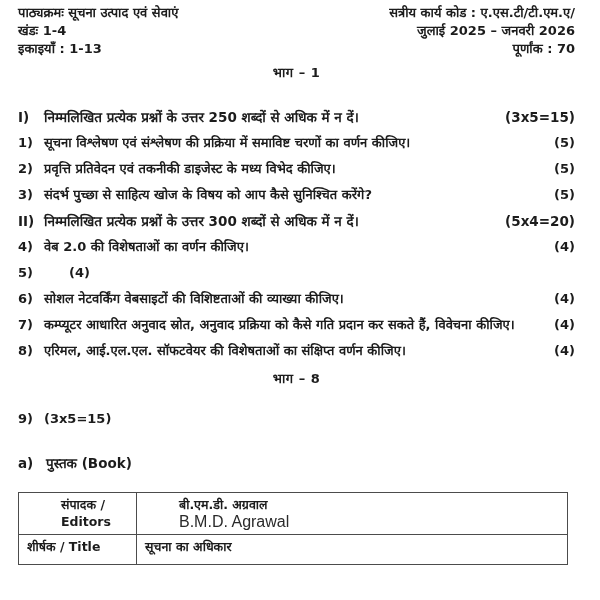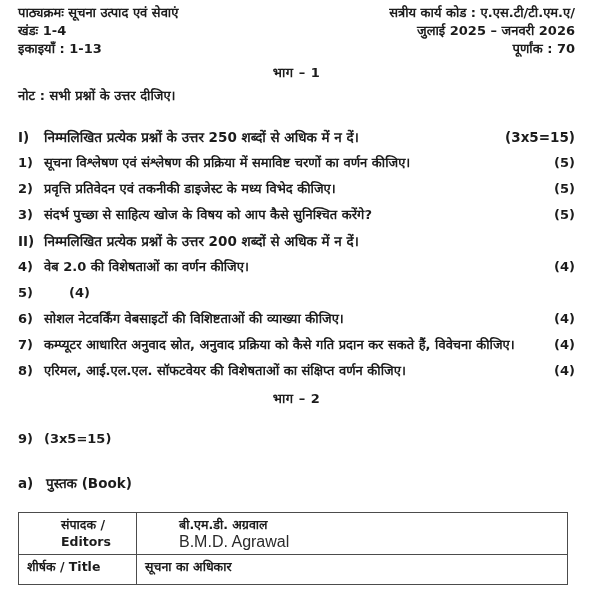--- a/index.html
+++ b/index.html
@@ -69,21 +69,20 @@
       <span class="left">खंडः 1-4</span>
       <span class="right">जुलाई 2025 – जनवरी 2026</span>
     </div>
     <div class="header-row">
       <span class="left">इकाइयाँ : 1-13</span>
       <span class="right">पूर्णांक : 70</span>
     </div>
   </div>
 
   <div class="part-title">भाग – 1</div>
-  <div class="note">नोट : सभी प्रश्नों के उत्तर दीजिए।</div>
 
   <div class="q-block">
 
     <div class="q-row section-row">
       <span class="q-num">I)</span>
       <span class="q-text">निम्मलिखित प्रत्येक प्रश्नों के उत्तर 250 शब्दों से अधिक में न दें।</span>
       <span class="q-marks">(3x5=15)</span>
     </div>
 
     <div class="q-row">
@@ -99,21 +98,22 @@
     </div>
 
     <div class="q-row">
       <span class="q-num">3)</span>
       <span class="q-text">संदर्भ पुच्छा से साहित्य खोज के विषय को आप कैसे सुनिश्चित करेंगे?</span>
       <span class="q-marks">(5)</span>
     </div>
 
     <div class="q-row section-row">
       <span class="q-num">II)</span>
-      <span class="q-text">निम्मलिखित प्रत्येक प्रश्नों के उत्तर 200 शब्दों से अधिक में न दें।</span>
+      <span class="q-text">निम्मलिखित प्रत्येक प्रश्नों के उत्तर 300 शब्दों से अधिक में न दें।</span>
+      <span class="q-marks">(5x4=20)</span>
     </div>
 
     <div class="q-row">
       <span class="q-num">4)</span>
       <span class="q-text">वेब 2.0 की विशेषताओं का वर्णन कीजिए।</span>
       <span class="q-marks">(4)</span>
     </div>
 
     <div class="q-row">
       <span class="q-num">5)</span>
@@ -132,21 +132,21 @@
       <span class="q-marks">(4)</span>
     </div>
 
     <div class="q-row">
       <span class="q-num">8)</span>
       <span class="q-text">एरिमल, आई.एल.एल. सॉफटवेयर की विशेषताओं का संक्षिप्त वर्णन कीजिए।</span>
       <span class="q-marks">(4)</span>
     </div>
   </div>
 
-  <div class="part-title part2-title">भाग – 2</div>
+  <div class="part-title part2-title">भाग – 8</div>
 
   <div class="q-row q9-row">
     <span class="q-num">9)</span>
     <span class="q-marks">(3x5=15)</span>
   </div>
 
   <div class="item-row">
     <span class="q-num">a)</span>
     <span>पुस्तक (Book)</span>
   </div>

